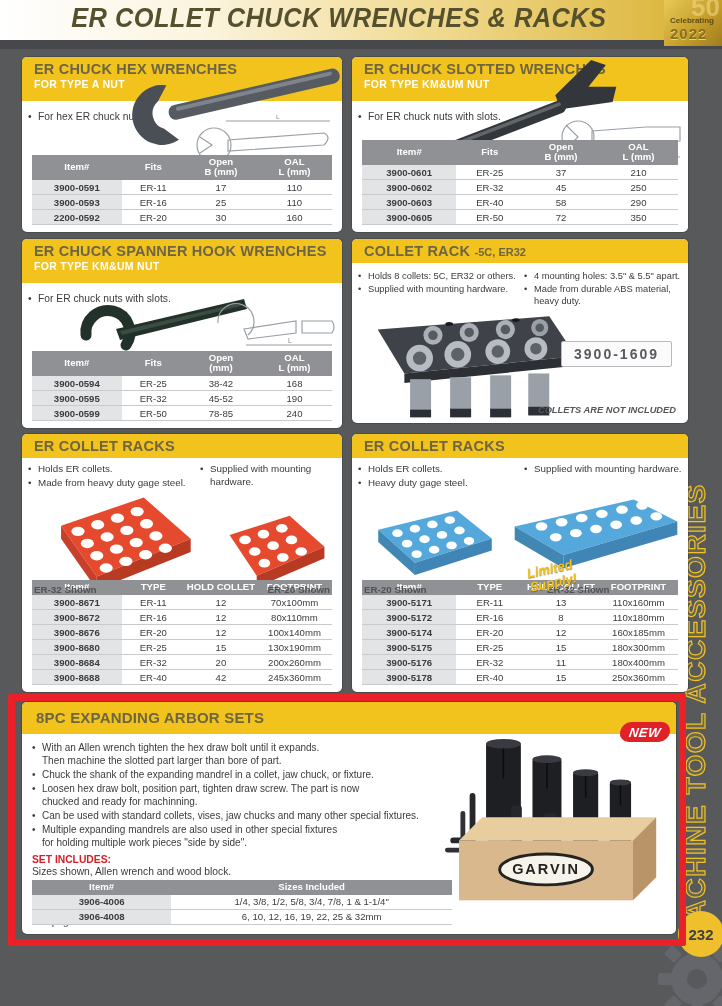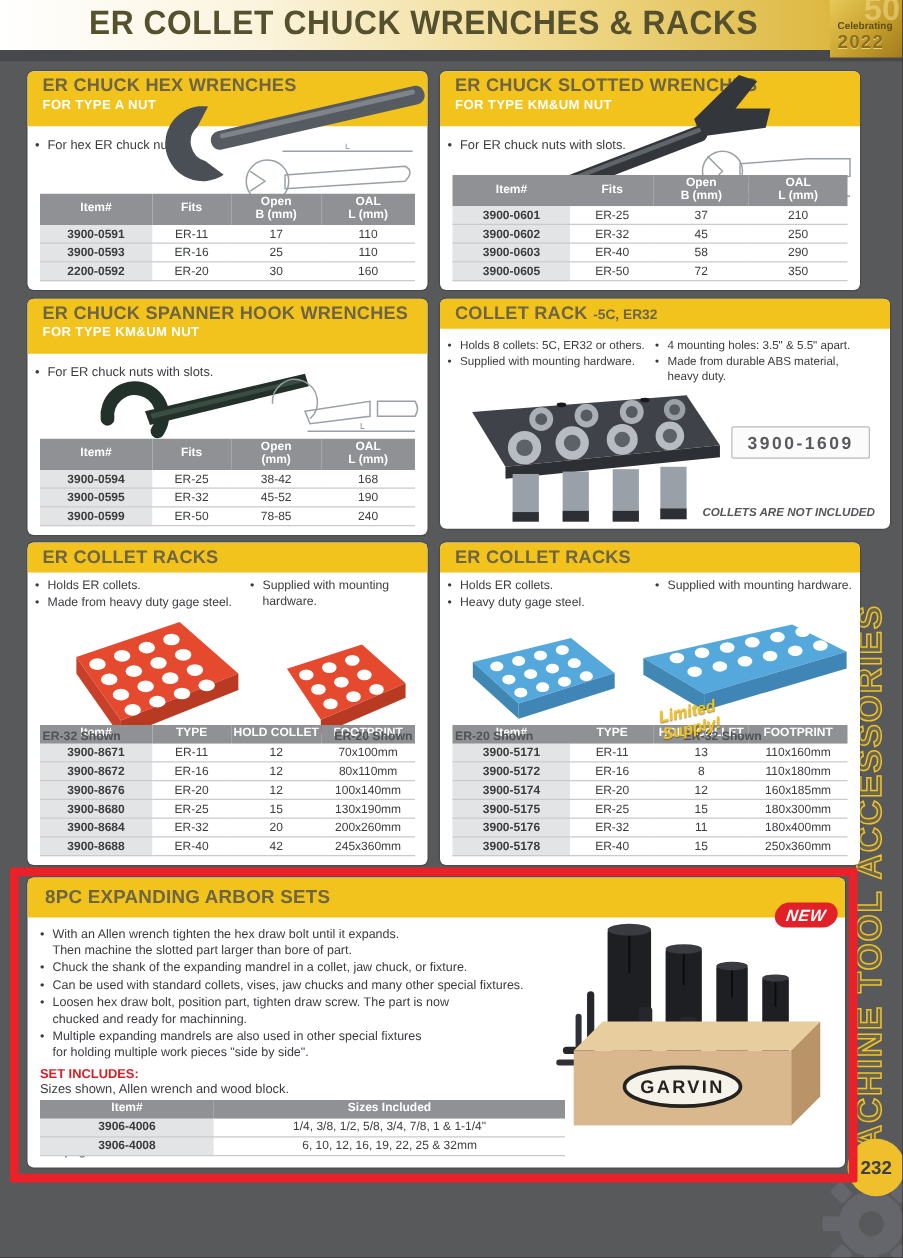--- a/index.html
+++ b/index.html
@@ -1,21 +1,21 @@
 <!DOCTYPE html>
 <html><head>
 <meta charset="utf-8">
 <style>
   html,body{margin:0;padding:0;background:#2e2f31;}
   #page{position:relative;width:722px;height:1006px;background:#58595B;overflow:hidden;
         font-family:"Liberation Sans",sans-serif;-webkit-font-smoothing:antialiased;}
 
   
   .hdr{position:absolute;left:0;top:0;width:678px;height:40px;
-       background:linear-gradient(90deg,#ffffff 0%,#fbf4de 30%,#f0d98e 65%,#dcb63c 100%);z-index:3;}
+       background:linear-gradient(90deg,#ffffff 0%,#fbf4de 30%,#f0d98e 65%,#dcb63c 100%);z-index:3;font-style:italic;}
   .hdr-title{position:absolute;right:72px;top:3px;font-size:27px;font-weight:bold;color:#55502e;
              letter-spacing:.5px;transform:scaleX(.94);transform-origin:right;white-space:nowrap;}
   .hdr-badge{position:absolute;right:0;top:0;width:58px;height:46px;z-index:4;
              background:linear-gradient(135deg,#e8ca58 0%,#c79f2c 55%,#a07c1d 100%);overflow:hidden;}
   .badge-50{position:absolute;right:2px;top:-8px;font-size:26px;font-weight:bold;color:#f3dd8a;opacity:.55;}
   .badge-celebrating{position:absolute;left:6px;top:16px;font-size:8px;font-weight:bold;color:#5f4e12;}
   .badge-year{position:absolute;left:6px;top:25px;font-size:15px;font-weight:bold;color:#8a6f1c;
               letter-spacing:1px;text-shadow:0 1px 0 #e9d27a;}
   .hdr-underband{position:absolute;left:0;top:40px;width:722px;height:9px;background:#47484b;z-index:3;}
 
@@ -40,21 +40,21 @@
   .spec td{text-align:center;padding:1.5px 1px;border-bottom:1px solid #C9CACC;background:#fff;}
   .spec tr td:first-child{background:#E3E4E5;font-weight:bold;}
   .c4 th:nth-child(1){width:30%}.c4 th:nth-child(2){width:21%}
   .c4 th:nth-child(3){width:24%}.c4 th:nth-child(4){width:25%}
   .c2 th:nth-child(1){width:33%}.c2 th:nth-child(2){width:67%}
 
   
   #p-hex{left:22px;top:57px;width:320px;height:175px;}
   #p-slotted{left:352px;top:57px;width:336px;height:175px;}
   #p-spanner{left:22px;top:239px;width:320px;height:189px;}
-  #p-rack5c{left:352px;top:239px;width:336px;height:184px;padding-left:24px;}
+  #p-rack5c{left:352px;top:239px;width:336px;height:184px;}
   #p-redracks{left:22px;top:434px;width:320px;height:258px;}
   #p-blueracks{left:352px;top:434px;width:336px;height:258px;}
   #p-arbor{left:22px;top:702px;width:654px;height:232px;}
 
   .img-abs{position:absolute;z-index:2;}
   .caption{position:absolute;font-size:9.8px;font-weight:bold;color:#515256;z-index:3;}
   .partbox{position:absolute;right:16px;top:102px;border:1px solid #B9BABD;background:#FBFBFB;
            padding:4px 12px;font-weight:bold;font-size:14px;letter-spacing:2px;color:#595A5E;
            border-radius:2px;z-index:3;}
   .note-italic{position:absolute;right:12px;bottom:8px;font-style:italic;font-weight:bold;
@@ -544,23 +544,23 @@
     <div class="phead" style="height:32px;padding:7px 0 0 14px;box-sizing:border-box;">
       <span class="ptitle" style="font-size:15px;">8PC EXPANDING ARBOR SETS</span>
     </div>
     <div class="new-badge">
       <span>NEW</span>
     </div>
     <ul class="bullets" id="arbor-bullets">
       <li>With an Allen wrench tighten the hex draw bolt until it expands.
 Then machine the slotted part larger than bore of part.</li>
       <li>Chuck the shank of the expanding mandrel in a collet, jaw chuck, or fixture.</li>
-      <li>Can be used with standard collets, vises, jaw chucks and many other special fixtures.</li>
       <li>Loosen hex draw bolt, position part, tighten draw screw. The part is now
 chucked and ready for machinning.</li>
+      <li>Can be used with standard collets, vises, jaw chucks and many other special fixtures.</li>
       <li>Multiple expanding mandrels are also used in other special fixtures
 for holding multiple work pieces "side by side".</li>
     </ul>
     <div class="set-label">SET INCLUDES:</div>
     <div class="set-text">Sizes shown, Allen wrench and wood block.</div>
     <table class="spec c2" id="arbor-table">
         <thead>
           <tr>
             <th>Item#</th>
             <th>Sizes Included</th>

